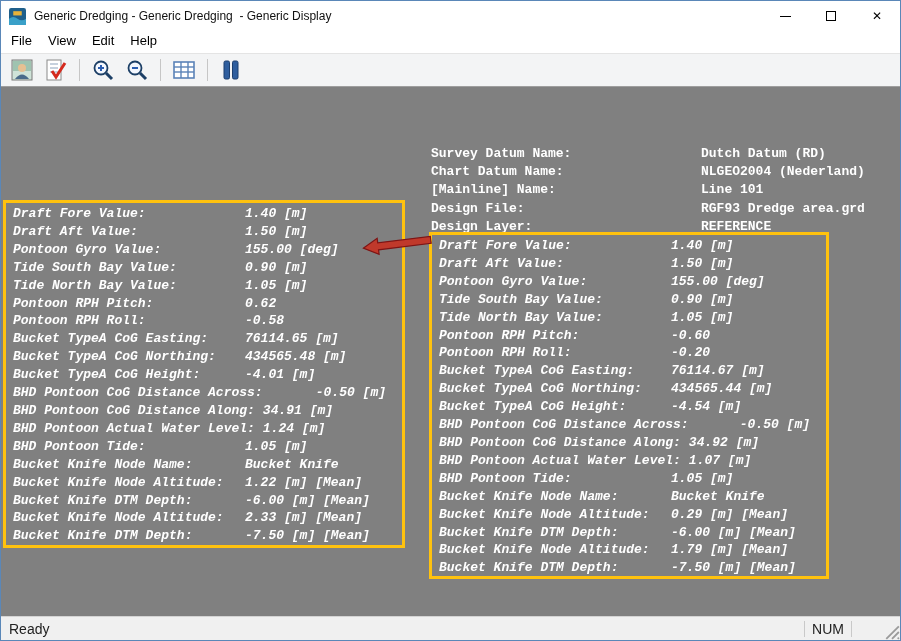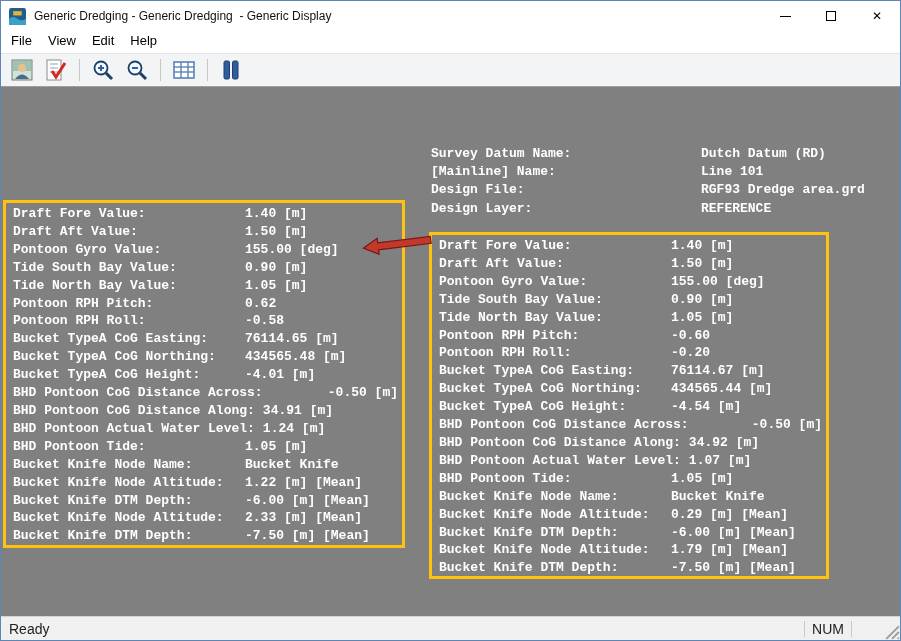--- a/index.html
+++ b/index.html
@@ -50,21 +50,22 @@
   .info-block{ position:absolute; }
   .info-left{ left:5px; top:4px; }
   .info-left .lbl{ min-width:182px; }
   .info-left .row:first-child .val{ padding-left:70px; }
   .info-right{ left:430px; top:58px; }
   .info-right .lbl{ min-width:262px; }
 
   .panel{
     position:absolute;
     border:3px solid var(--highlight, #ffc20e);
-    padding:2px 2px 0 7px;
+    padding:2px 14px 0 7px;
+    font-style:italic;
   }
   .panel .row{ line-height:17.9px; }
   .panel .lbl{ min-width:224px; }
   .panel .row:nth-child(11) .val{ margin-left:auto; padding-left:0; padding-right:2px; }
   .panel-left{ left:2px;  top:113px; width:402px; height:348px; }
   .panel-right{ left:428px; top:145px; width:400px; height:347px; }
 
   .arrow-wrap{ position:absolute; left:361px; top:146px; width:70px; height:22px; color:var(--arrow,#c0392b); transform:rotate(-7deg); }
 
   
@@ -166,20 +167,24 @@
 
   <div class="client">
 
 
     <div class="info-block info-right">
         <div class="row">
           <span class="lbl">Survey Datum Name:</span>
           <span class="val">Dutch Datum (RD)</span>
         </div>
         <div class="row">
+          <span class="lbl">Chart Datum Name:</span>
+          <span class="val">NLGEO2004 (Nederland)</span>
+        </div>
+        <div class="row">
           <span class="lbl">[Mainline] Name:</span>
           <span class="val">Line 101</span>
         </div>
         <div class="row">
           <span class="lbl">Design File:</span>
           <span class="val">RGF93 Dredge area.grd</span>
         </div>
         <div class="row">
           <span class="lbl">Design Layer:</span>
           <span class="val">REFERENCE</span>

